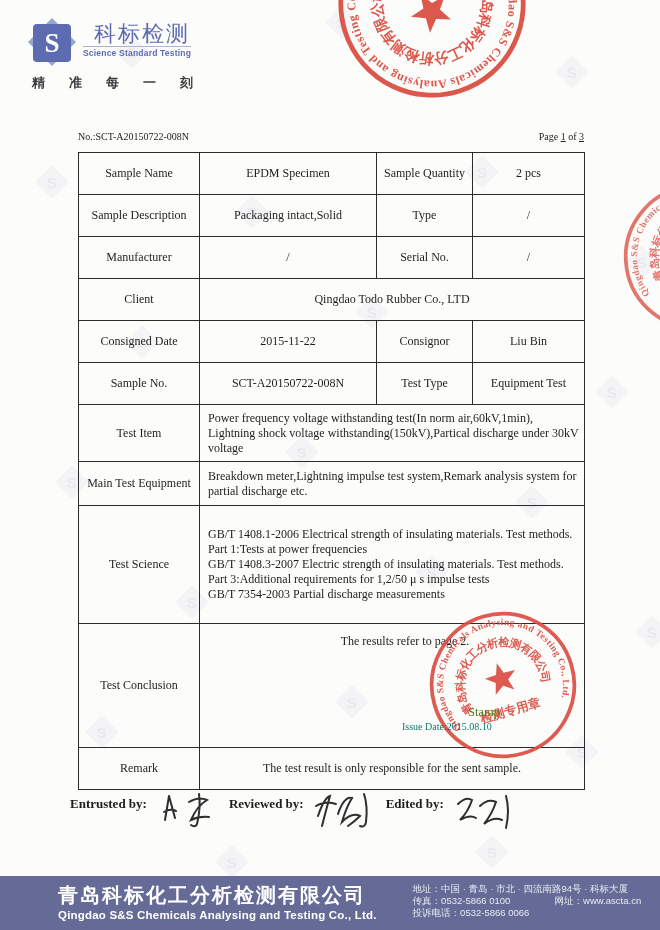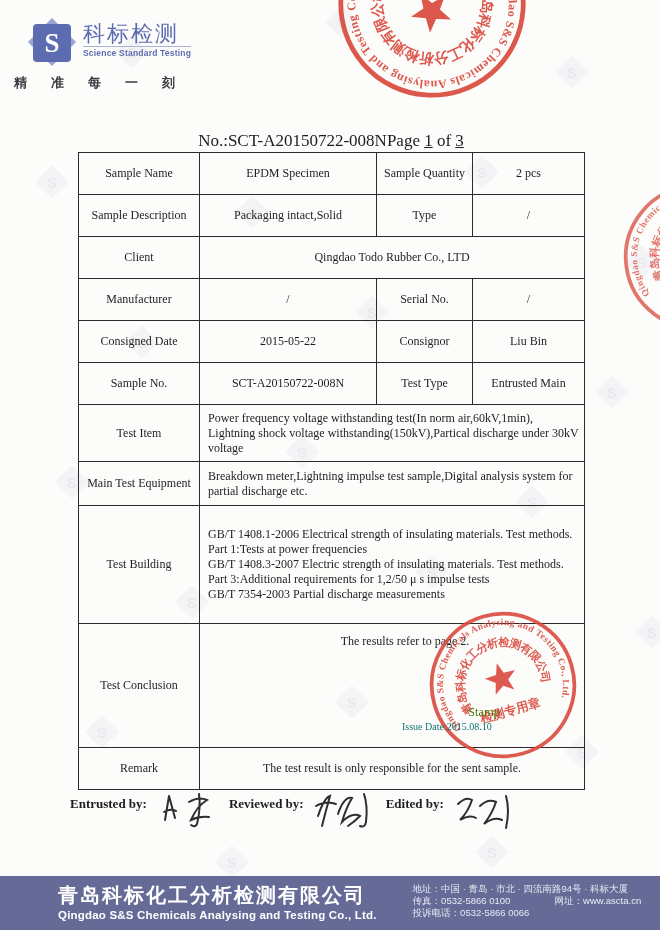--- a/index.html
+++ b/index.html
@@ -16,29 +16,29 @@
       font-weight:bold; font-size:15px; color:#dcdce4;}
   
   .logo-block{position:absolute; left:30px; top:20px; z-index:2; display:flex; align-items:flex-start;}
   .logo-mark{position:relative; width:46px; height:46px;}
   .logo-diamond{position:absolute; left:5px; top:5px; width:34px; height:34px;
       background:#9aa5d2; transform:rotate(45deg);}
   .logo-square{position:absolute; left:3px; top:4px; width:38px; height:38px;
       background:#5d6cb0; border-radius:4px; display:flex; align-items:center; justify-content:center;}
   .logo-square span{color:#ffffff; font-weight:bold; font-size:27px; font-family:"Liberation Serif",serif;}
   .logo-text{margin-left:7px; padding-top:2px;}
-  .logo-cn{font-size:22px; color:#5d6cb0; letter-spacing:2px; line-height:24px; font-family:"Liberation Sans",sans-serif;}
+  .logo-cn{font-size:22px; color:#5d6cb0; letter-spacing:2px; line-height:24px; font-family:"Liberation Sans",sans-serif;margin-left:11px;}
   .logo-en{font-size:8.5px; font-weight:bold; color:#5d6cb0; letter-spacing:.2px;
       font-family:"Liberation Sans",sans-serif; border-top:1px solid #aab2d8; padding-top:1px;}
-  .tagline{position:absolute; left:14px; top:74px; z-index:2; font-size:13px; font-weight:bold;
+  .tagline{position:absolute; left:32px; top:74px; z-index:2; font-size:13px; font-weight:bold;
       color:#3a3a40; letter-spacing:24px; white-space:nowrap;}
   .doc-title{position:absolute; left:0; top:86px; width:100%; text-align:center; z-index:2;
       font-size:23px; font-weight:bold; color:#2b2b2b; letter-spacing:1px;}
   .meta-row{position:absolute; left:78px; top:131px; width:506px; z-index:2;
-      display:flex; justify-content:center; font-size:17px;}
+      display:flex; justify-content:space-between; font-size:10px;}
   .meta-page u{text-decoration:underline;}
   
   .stamp{position:absolute; z-index:3; pointer-events:none;}
   .stamp svg{width:100%; height:100%;}
   .stamp-top{left:336px; top:-92px; width:192px; height:192px; transform:rotate(184deg); opacity:.92;}
   .stamp-side{left:622px; top:182px; width:150px; height:150px; transform:rotate(-8deg); opacity:.75;}
   .stamp-conclusion{left:428px; top:610px; width:150px; height:150px; transform:rotate(-16deg); opacity:.9;}
   
   .report-table{position:absolute; left:78px; top:152px; z-index:2;}
   table{border-collapse:collapse; width:506px; table-layout:fixed;}
@@ -208,54 +208,54 @@
           <td>Sample Quantity</td>
           <td>2 pcs</td>
         </tr>
         <tr class="h1">
           <td>Sample Description</td>
           <td>Packaging intact,Solid</td>
           <td>Type</td>
           <td>/</td>
         </tr>
         <tr class="h1">
-          <td>Client</td>
-          <td colspan="3">Qingdao Todo Rubber Co., LTD</td>
-        </tr>
-        <tr class="h1">
           <td>Manufacturer</td>
           <td>/</td>
           <td>Serial No.</td>
           <td>/</td>
         </tr>
         <tr class="h1">
+          <td>Client</td>
+          <td colspan="3">Qingdao Todo Rubber Co., LTD</td>
+        </tr>
+        <tr class="h1">
           <td>Consigned Date</td>
-          <td>2015-05-22</td>
+          <td>2015-11-22</td>
           <td>Consignor</td>
           <td>Liu Bin</td>
         </tr>
         <tr class="h1">
           <td>Sample No.</td>
           <td>SCT-A20150722-008N</td>
           <td>Test Type</td>
-          <td>Entrusted Main</td>
+          <td>Equipment Test</td>
         </tr>
         <tr class="h3">
           <td>Test Item</td>
           <td colspan="3" class="left">Power frequency voltage withstanding test(In norm air,60kV,1min),
 Lightning shock voltage withstanding(150kV),Partical discharge under 30kV
 voltage</td>
         </tr>
         <tr class="h4">
           <td>Main Test Equipment</td>
-          <td colspan="3" class="left">Breakdown meter,Lightning impulse test sample,Digital analysis system for
+          <td colspan="3" class="left">Breakdown meter,Lightning impulse test system,Remark analysis system for
 partial discharge etc.</td>
         </tr>
         <tr class="h5">
-          <td>Test Building</td>
+          <td>Test Science</td>
           <td colspan="3" class="left">GB/T 1408.1-2006 Electrical strength of insulating materials. Test methods.
 Part 1:Tests at power frequencies
 GB/T 1408.3-2007 Electric strength of insulating materials. Test methods.
 Part 3:Additional requirements for 1,2/50 μ s impulse tests
 GB/T 7354-2003 Partial discharge measurements</td>
         </tr>
         <tr class="h6">
           <td>Test Conclusion</td>
           <td colspan="3" class="top-left">The results refer to page 2.</td>
         </tr>

